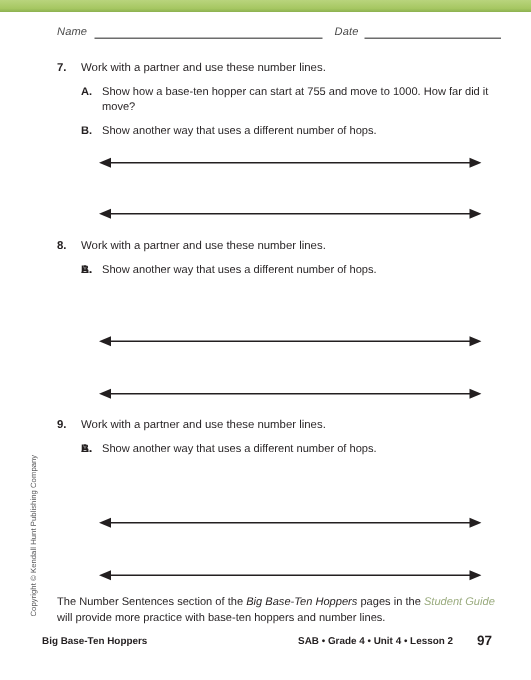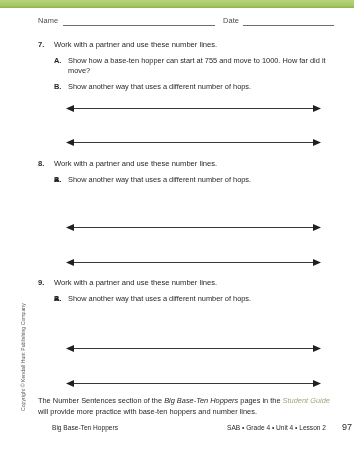--- a/index.html
+++ b/index.html
@@ -28,20 +28,21 @@
 
   
   .namedate {
     position: absolute;
     top: 16px;
     left: 38px;
     width: 296px;
     height: 14px;
     font-size: 7.4px;
     color: #4a4a4a;
+    font-style: italic;
   }
   .nd-label {
     position: absolute;
     top: 0;
     font-size: 7.4px;
     color: #4a4a4a;
     letter-spacing: .1px;
   }
   .nd-rule {
     position: absolute;
@@ -121,26 +122,26 @@
     font-size: 7.4px;
     line-height: 10.5px;
     color: #231f20;
   }
   .note i { font-style: italic; }
   .note .sg { color: #9aab7e; font-style: italic; }
 
   
   .footer {
     position: absolute;
-    left: 52px;
+    left: 28px;
     top: 424px;
     width: 300px;
     height: 12px;
     font-size: 6.6px;
-    font-weight: normal;
+    font-weight: bold;
     color: #231f20;
   }
   .footer-left  { position: absolute; left: 0; top: 0; }
   .footer-mid   { position: absolute; right: 26px; top: 0; }
   .footer-page  { position: absolute; right: 0; top: -2px; font-size: 9px; }
 </style>
 </head>
 <body>
 
 <div class="green-band"></div>

